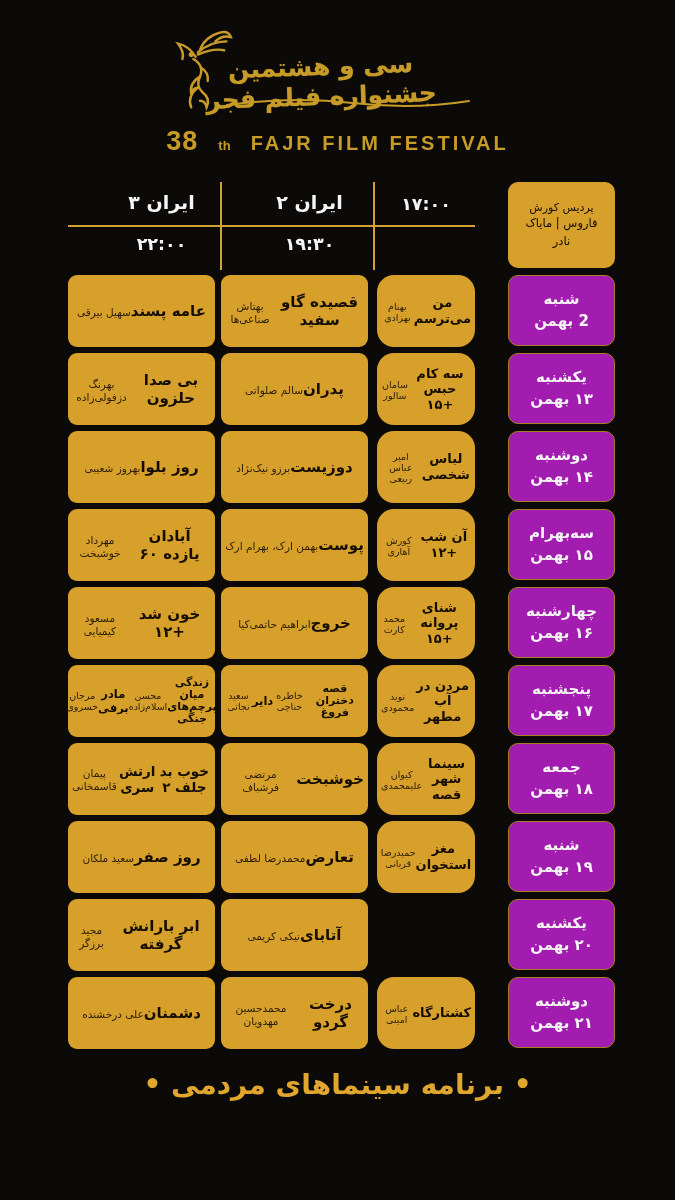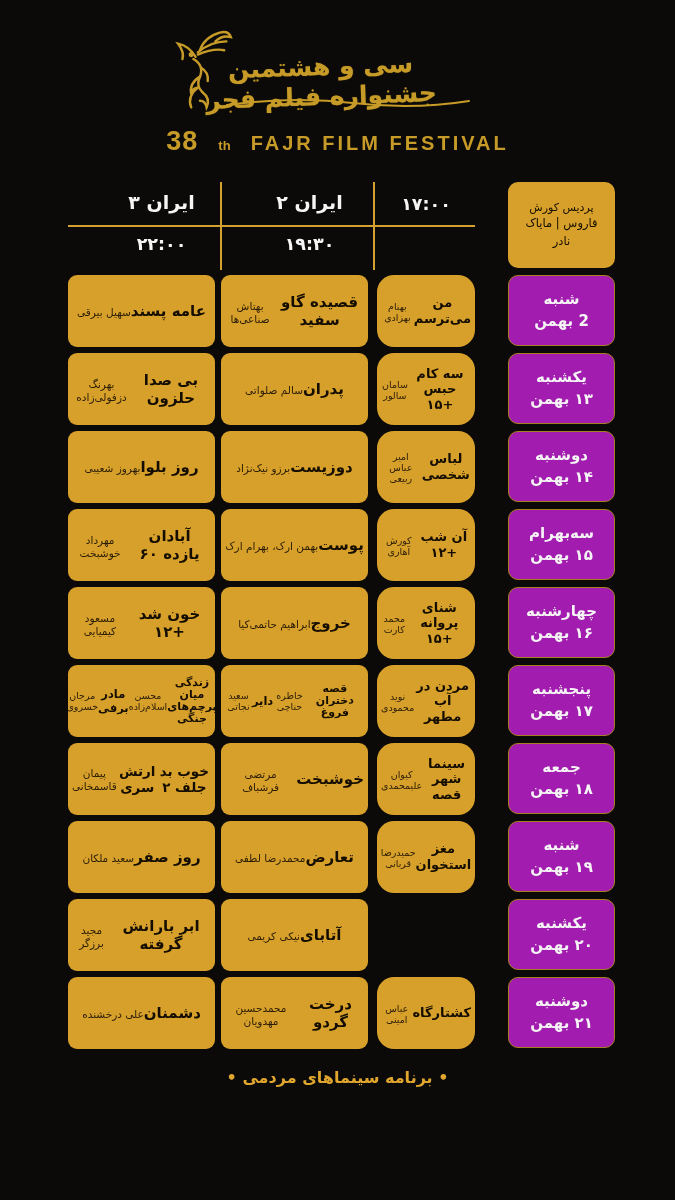--- a/index.html
+++ b/index.html
@@ -108,21 +108,21 @@
   .cell.two-line .film-director{margin-top:1px;}
   .cell.multi .film-title{font-size:11px;line-height:1.1;}
   .cell.multi .film-director{font-size:9.5px;margin-top:0;line-height:1.2;}
   .cell.multi .film-title2{font-size:11.5px;font-weight:bold;color:var(--cell-text);line-height:1.2;margin-top:1px;}
   .cell.multi .film-director2{font-size:9.5px;color:var(--cell-sub);line-height:1.2;}
 
   
   .footer{
     position:absolute;top:1068px;left:0;right:0;
     text-align:center;
-    color:#e0a62e;font-size:16px;font-weight:bold;
+    color:#e0a62e;font-size:28px;font-weight:bold;
   }
 </style>
 </head>
 <body>
 
 <div class="page">
 
   <div class="logo">
     <div class="logo-top">
       <div class="logo-fa">سی و هشتمین جشنواره فیلم فجر</div>

